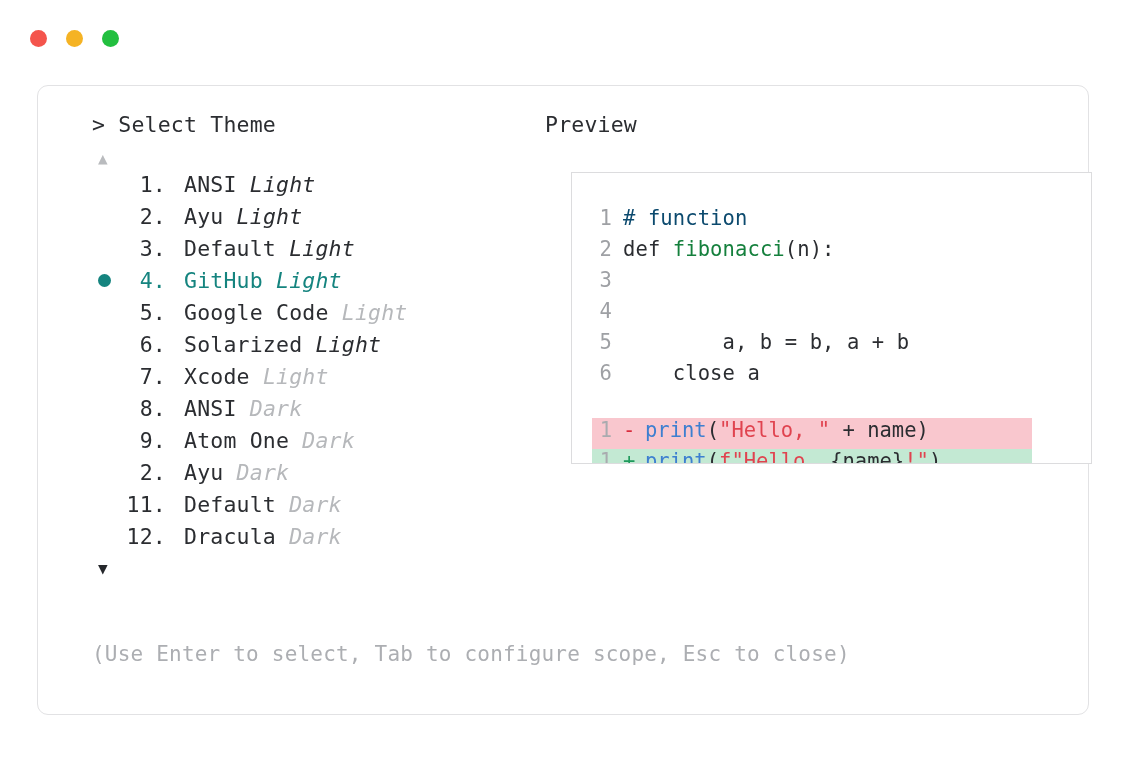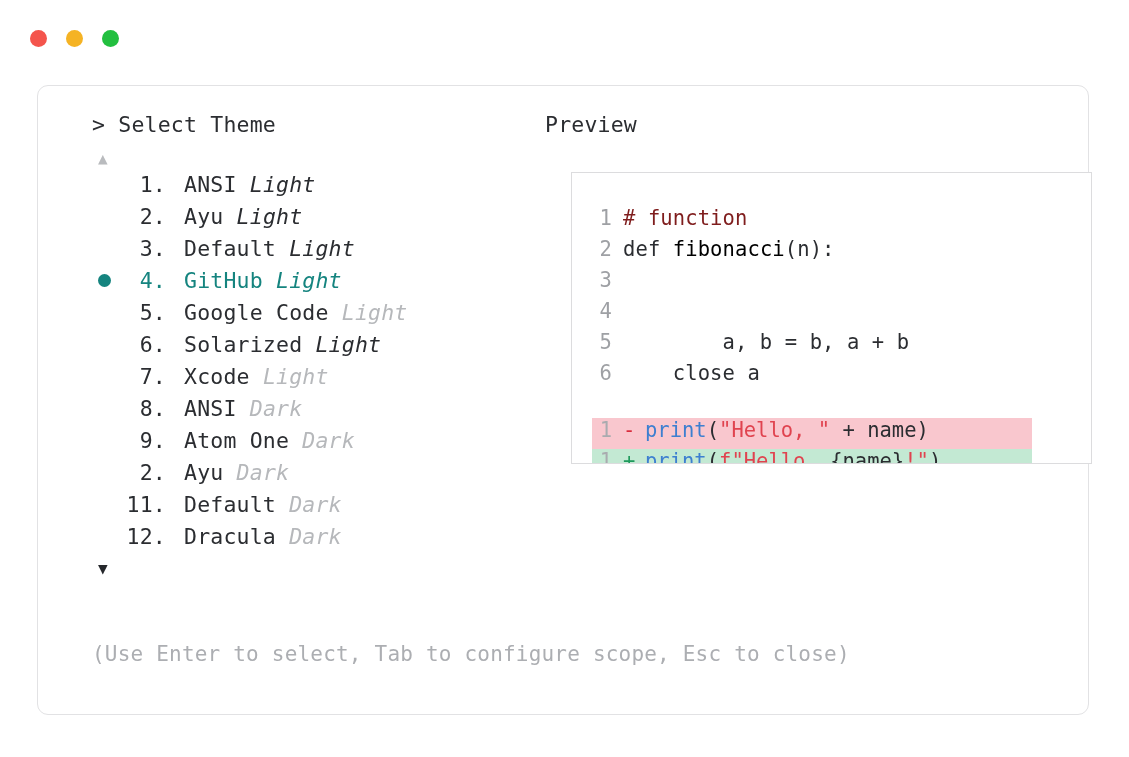--- a/index.html
+++ b/index.html
@@ -167,23 +167,23 @@
     padding-left: 20px;
   }
   .gutter {
     flex: 0 0 20px;
     text-align: right;
     color: #9ea0a4;
     margin-right: 11px;
   }
   .code-text { color: #2b2d31; }
 
-  .tok-comment { color: #7f1d1d; }
+  .tok-comment { color: #0c4a6e; }
   .tok-kw      { color: #2b2d31; }
-  .tok-fn      { color: #000000; }
+  .tok-fn      { color: #15803d; }
   .tok-num     { color: #127c7a; }
   .tok-builtin { color: #3d7fd0; }
   .tok-str     { color: #e0434f; }
   .tok-plain   { color: #2b2d31; }
 
   .code-blank { height: 26px; }
 
   .diff-line {
     display: flex;
     align-items: baseline;

